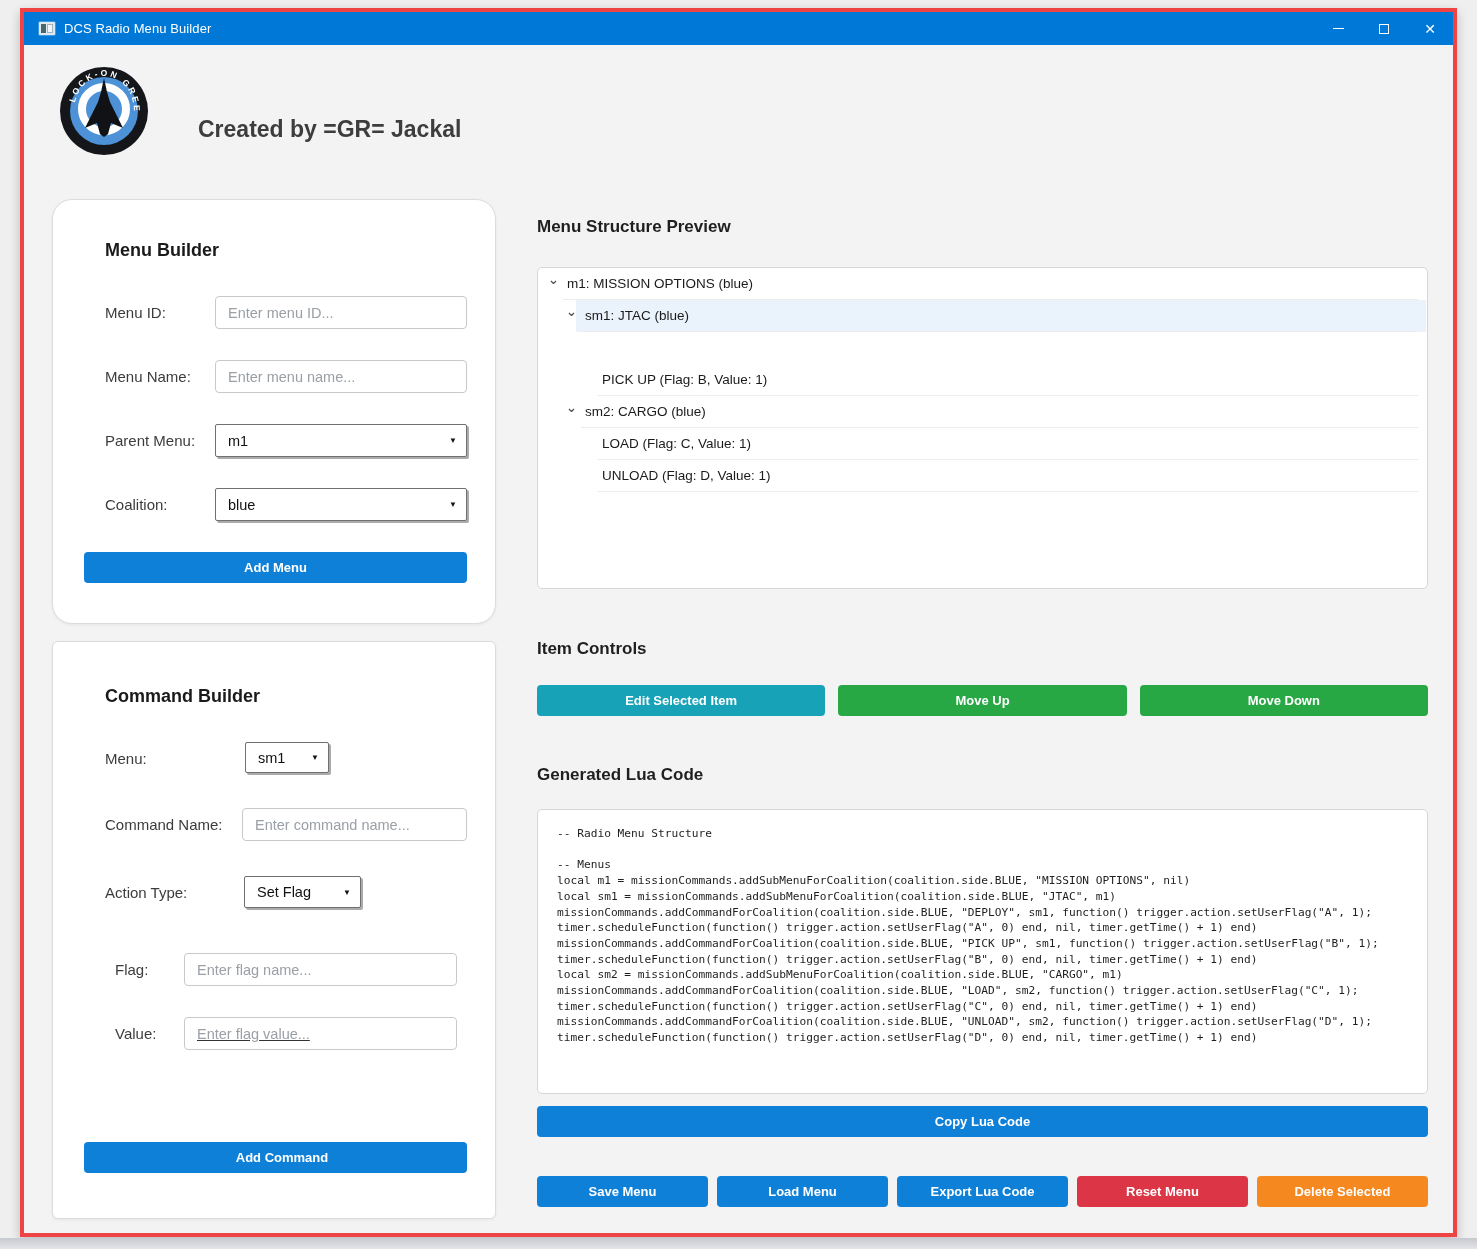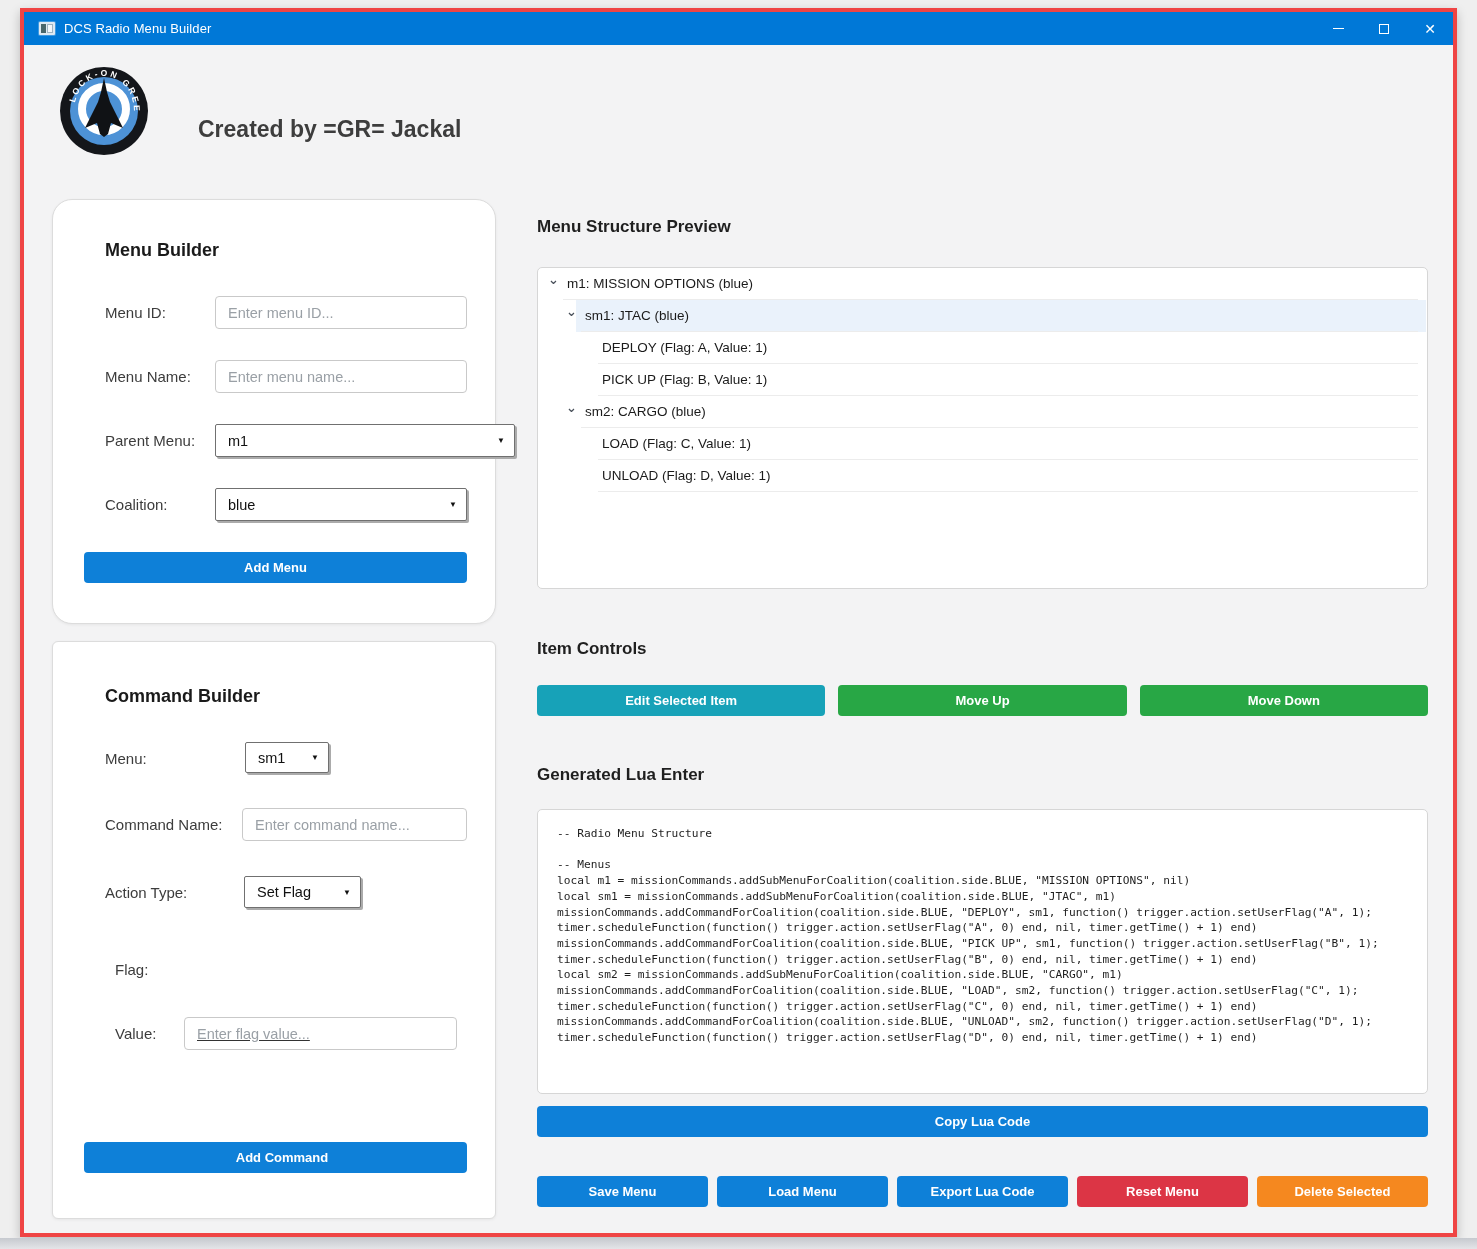--- a/index.html
+++ b/index.html
@@ -113,21 +113,21 @@
   <div class="card card1">
     <div class="card-title" style="top:40px;">Menu Builder</div>
 
     <div class="f-label" style="left:52px;top:104px;">Menu ID:</div>
     <input class="t-input" style="left: 162px; top: 96px; width: 252px;" placeholder="Enter menu ID...">
 
     <div class="f-label" style="left:52px;top:168px;">Menu Name:</div>
     <input class="t-input" style="left: 162px; top: 160px; width: 252px;" placeholder="Enter menu name...">
 
     <div class="f-label" style="left:52px;top:232px;">Parent Menu:</div>
-    <div class="combo" style="left:162px;top:224px;width:300px;height:33px;justify-content:space-between;">
+    <div class="combo" style="left:162px;top:224px;width:252px;height:33px;justify-content:space-between;">
       <span>m1</span>
       <span class="arrow">▼</span>
     </div>
 
     <div class="f-label" style="left:52px;top:296px;">Coalition:</div>
     <div class="combo" style="left:162px;top:288px;width:252px;height:33px;">
       <span>blue</span>
       <span class="arrow">▼</span>
     </div>
 
@@ -146,44 +146,41 @@
     <div class="f-label" style="left:52px;top:174px;">Command Name:</div>
     <input class="t-input" style="left: 189px; top: 166px; width: 225px;" placeholder="Enter command name...">
 
     <div class="f-label" style="left:52px;top:242px;">Action Type:</div>
     <div class="combo" style="left:191px;top:234px;width:117px;height:32px;">
       <span>Set Flag</span>
       <span class="arrow">▼</span>
     </div>
 
     <div class="f-label" style="left:62px;top:319px;">Flag:</div>
+    <input class="t-input" style="left: 131px; top: 311px; width: 273px;" placeholder="Enter flag name...">
 
     <div class="f-label" style="left:62px;top:383px;">Value:</div>
     <input class="t-input" style="left: 131px; top: 375px; width: 273px; text-decoration: underline;" placeholder="Enter flag value...">
 
     <div class="btn btn-blue" style="left:31px;top:500px;width:383px;height:31px;padding-left:13px;">Add Command</div>
   </div>
 
   <div class="r-head" style="left:513px;top:205px;">Menu Structure Preview</div>
   <div class="panel tree-panel">
     <div class="t-row" style="top:0;">
       <span class="t-chev" style="left:10px;">⌄</span>
       <span class="t-label" style="left:29px;">m1: MISSION OPTIONS (blue)</span>
       <span class="t-sep" style="left:25px;"></span>
     </div>
     <div class="t-row" style="top:32px;">
       <span class="hl"></span>
       <span class="t-chev" style="left:28px;">⌄</span>
       <span class="t-label" style="left:47px;">sm1: JTAC (blue)</span>
       <span class="t-sep" style="left:43px;"></span>
     </div>
-    <div class="t-row" style="top:64px;">
-      <span class="t-label" style="left:64px;">DEPLOY (Flag: A, Value: 1)</span>
-      <span class="t-sep" style="left:60px;"></span>
-    </div>
     <div class="t-row" style="top:96px;">
       <span class="t-label" style="left:64px;">PICK UP (Flag: B, Value: 1)</span>
       <span class="t-sep" style="left:60px;"></span>
     </div>
     <div class="t-row" style="top:128px;">
       <span class="t-chev" style="left:28px;">⌄</span>
       <span class="t-label" style="left:47px;">sm2: CARGO (blue)</span>
       <span class="t-sep" style="left:43px;"></span>
     </div>
     <div class="t-row" style="top:160px;">
@@ -196,21 +193,21 @@
     </div>
   </div>
 
   <div class="r-head" style="left:513px;top:627px;">Item Controls</div>
   <div class="ic-row">
     <div class="btn btn-teal">Edit Selected Item</div>
     <div class="btn btn-green">Move Up</div>
     <div class="btn btn-green">Move Down</div>
   </div>
 
-  <div class="r-head" style="left:513px;top:753px;">Generated Lua Enter</div>
+  <div class="r-head" style="left:513px;top:753px;">Generated Lua Code</div>
   <div class="panel code-panel">
     <pre>-- Radio Menu Structure
 
 -- Menus
 local m1 = missionCommands.addSubMenuForCoalition(coalition.side.BLUE, "MISSION OPTIONS", nil)
 local sm1 = missionCommands.addSubMenuForCoalition(coalition.side.BLUE, "JTAC", m1)
 missionCommands.addCommandForCoalition(coalition.side.BLUE, "DEPLOY", sm1, function() trigger.action.setUserFlag("A", 1);
 timer.scheduleFunction(function() trigger.action.setUserFlag("A", 0) end, nil, timer.getTime() + 1) end)
 missionCommands.addCommandForCoalition(coalition.side.BLUE, "PICK UP", sm1, function() trigger.action.setUserFlag("B", 1);
 timer.scheduleFunction(function() trigger.action.setUserFlag("B", 0) end, nil, timer.getTime() + 1) end)

